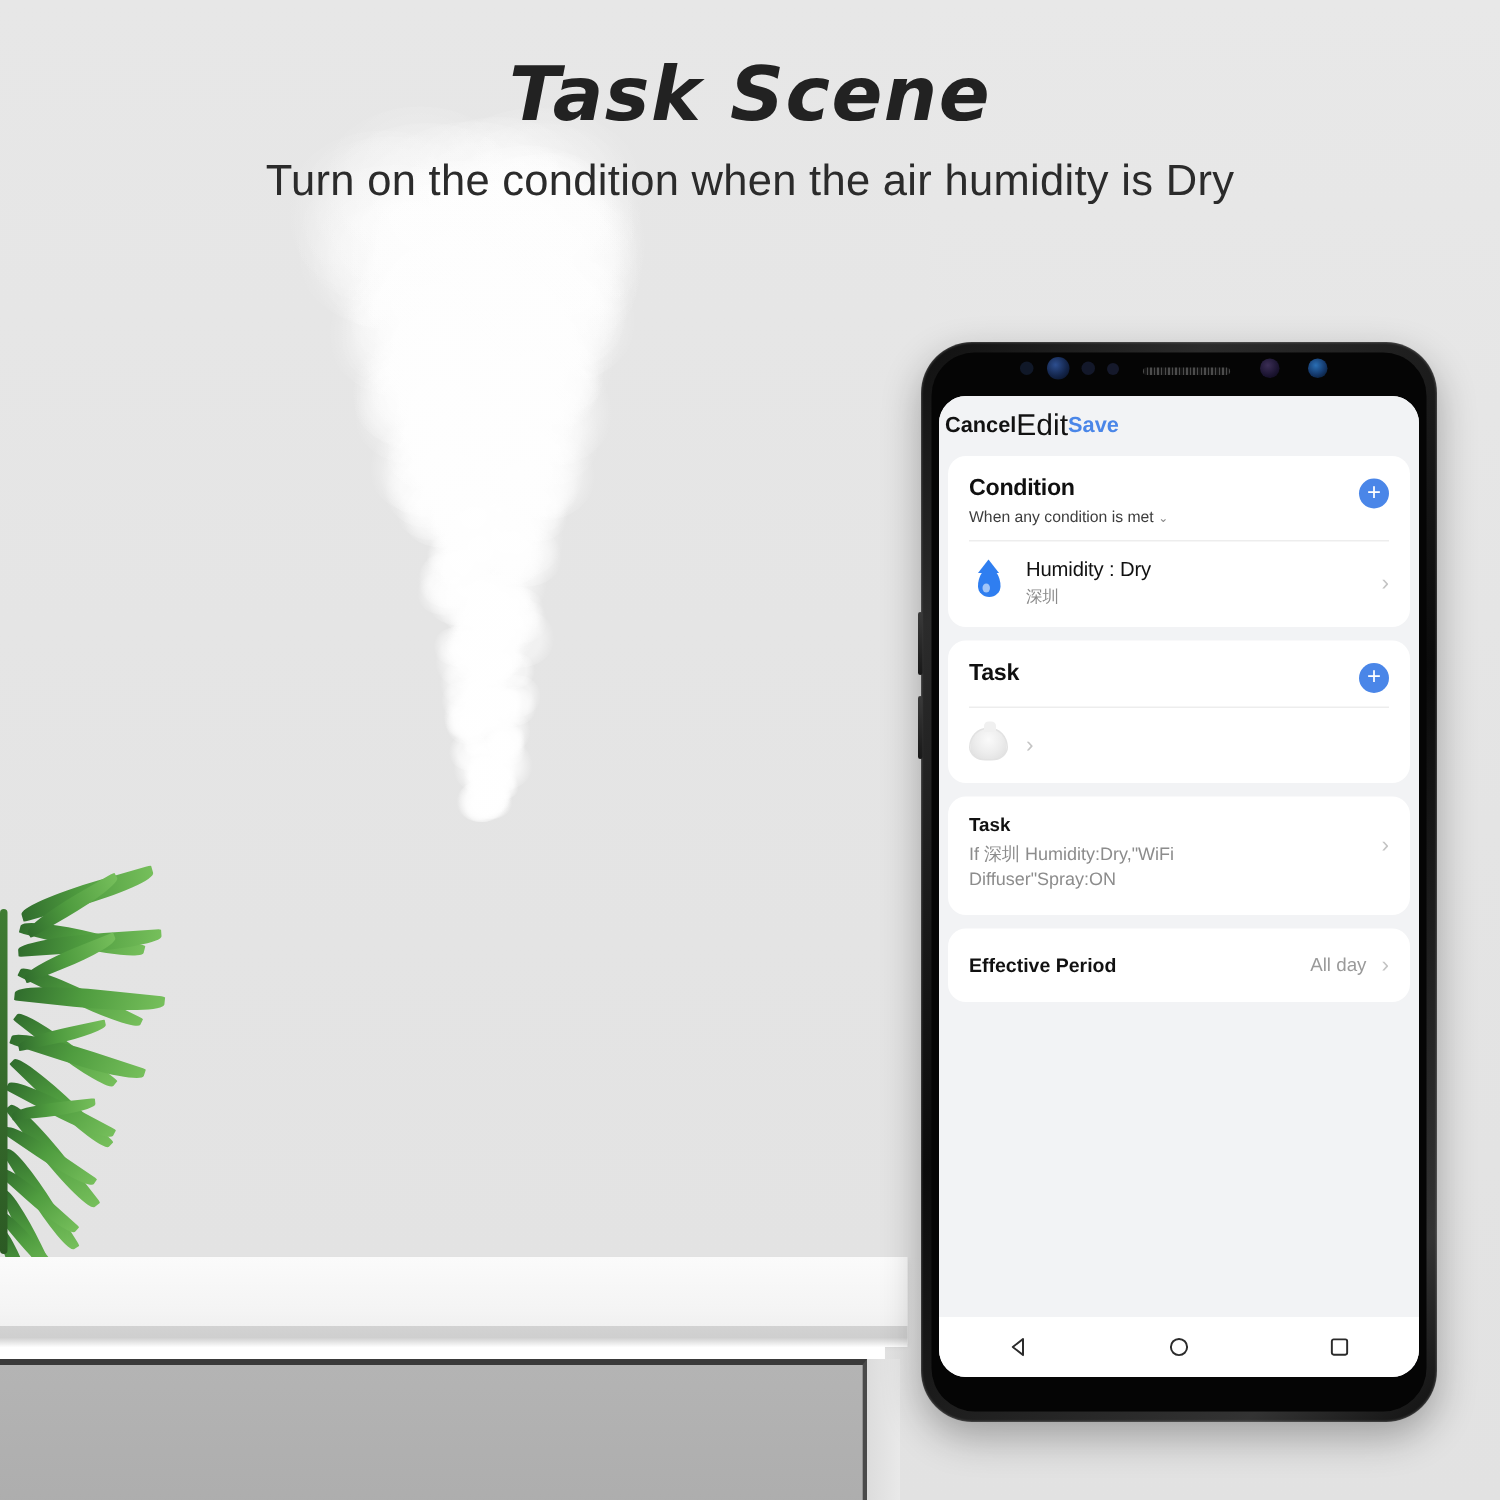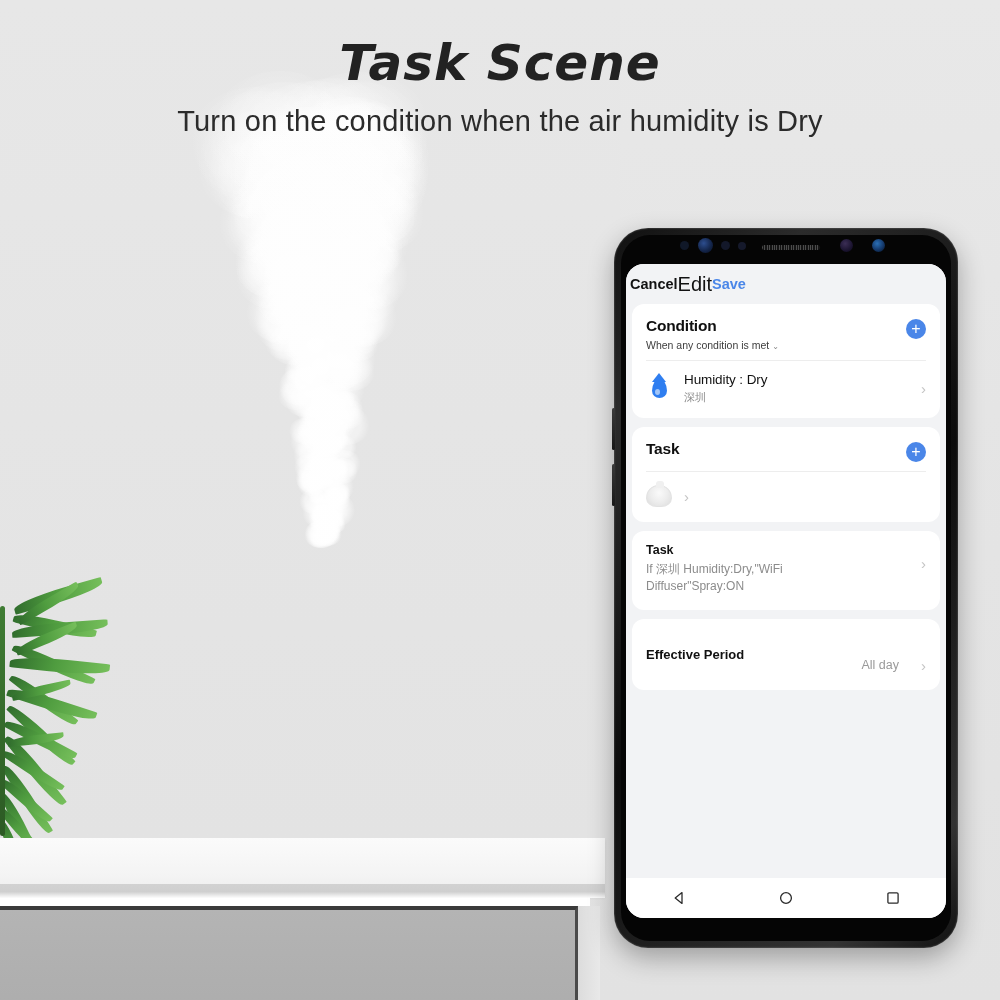--- a/index.html
+++ b/index.html
@@ -210,21 +210,21 @@
   .row-sub { font-size:11px; color:#8a8a8a; margin-top:3px; }
   .chev { color:#c4c4c4; font-size:15px; font-weight:300; }
 
   .name-card { padding:12px 14px 14px 14px; display:flex; align-items:flex-start; }
   .name-main { flex:1; }
   .name-label { font-size:12.5px; font-weight:bold; color:#111; }
   .name-value { font-size:12px; color:#8c8c8c; margin-top:4px; line-height:1.45; max-width:228px; }
 
   .period-card { padding:16px 14px; display:flex; align-items:center; justify-content:space-between; }
   .period-label { font-size:13px; font-weight:bold; color:#111; }
-  .period-right { display:flex; align-items:center; gap:22px;margin-top:22px; }
+  .period-right { display:flex; align-items:center; gap:10px; }
   .period-value { font-size:12.5px; color:#9a9a9a; }
 
   .delete-card { padding:14px; text-align:center; }
   .delete-label { font-size:13px; color:#a8a8a8; }
 
   
   #androidnav {
     position:absolute; left:0; bottom:0; width:320px; height:40px;
     background:#fff; display:flex; align-items:center; justify-content:space-around;
   }

